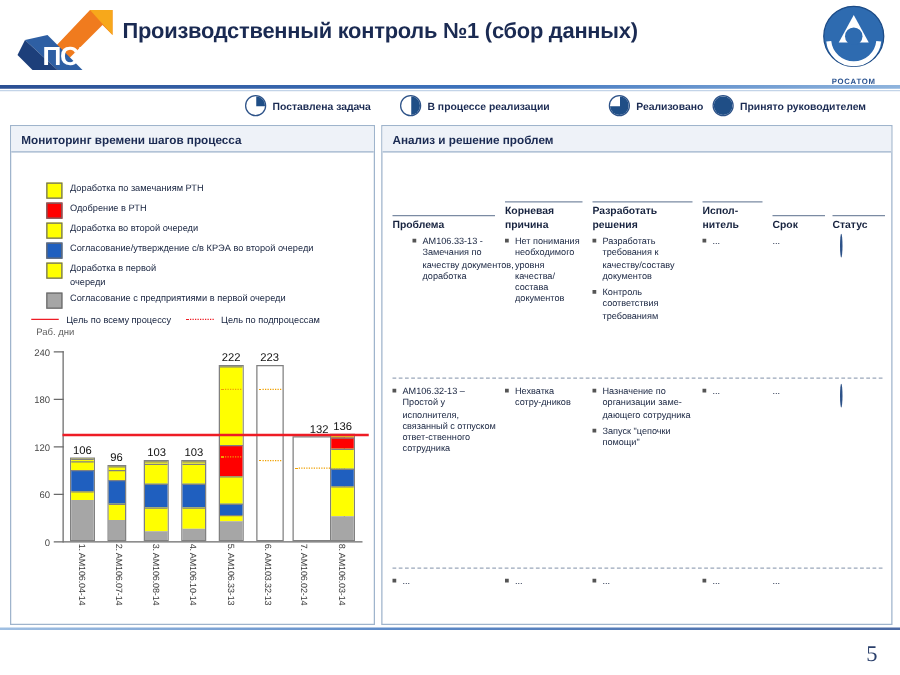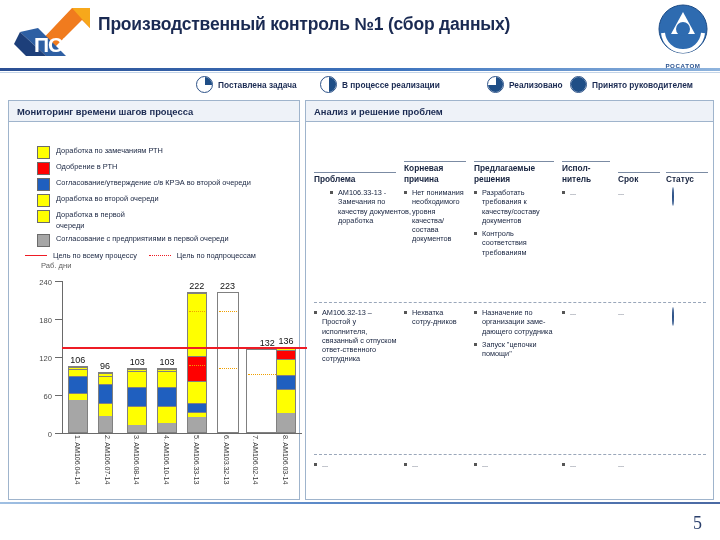--- a/index.html
+++ b/index.html
@@ -135,21 +135,21 @@
   }
   .cl-target {
     display: flex; align-items: center; gap: 6px;
     padding-left: 6px; margin-top: 3px;
   }
   .line-solid { width: 22px; height: 0; border-top: 1.6px solid #ee1c25; flex:0 0 auto;}
   .line-dots  { width: 22px; height: 0; border-top: 1.8px dotted #ee1c25; flex:0 0 auto;}
 
   
   .chart-wrap {
-    position: absolute; left: 16px; top: 160px;
+    position: absolute; left: 4px; top: 160px;
     width: 284px; height: 232px;
   }
   .axis-unit {
     position: absolute; left: 16px; top: 0px;
     font-size: 7.6px; color: #5e5e5e;
   }
   .plot {
     position: absolute;
     left: 38px; top: 20px;
     width: 238px; height: 152px;
@@ -339,26 +339,26 @@
     <div class="chart-legend">
       <div class="cl-row">
         <span class="cl-swatch" style="background:#FFFF00"></span>
         <span class="cl-text">Доработка по замечаниям РТН</span>
       </div>
       <div class="cl-row">
         <span class="cl-swatch" style="background:#FF0000"></span>
         <span class="cl-text">Одобрение в РТН</span>
       </div>
       <div class="cl-row">
+        <span class="cl-swatch" style="background:#FFFF00"></span>
+        <span class="cl-text">Доработка во второй очереди</span>
+      </div>
+      <div class="cl-row">
         <span class="cl-swatch" style="background:#1F5FBF"></span>
         <span class="cl-text">Согласование/утверждение с/в КРЭА во второй очереди</span>
-      </div>
-      <div class="cl-row">
-        <span class="cl-swatch" style="background:#FFFF00"></span>
-        <span class="cl-text">Доработка во второй очереди</span>
       </div>
       <div class="cl-row">
         <span class="cl-swatch" style="background:#FFFF00"></span>
         <span class="cl-text" style="white-space:pre-line">Доработка в первой
 очереди</span>
       </div>
       <div class="cl-row">
         <span class="cl-swatch" style="background:#A6A6A6"></span>
         <span class="cl-text">Согласование с предприятиями в первой очереди</span>
       </div>
@@ -484,21 +484,21 @@
     </div>
   </div>
 
   <div class="panel" id="panel-right">
     <div class="panel-head">Анализ и решение проблем</div>
 
     <div class="tbl">
       <div class="thead">
         <div class="th" style="left:0px;   width:82px">Проблема</div>
         <div class="th" style="left:90px;  width:62px">Корневая причина</div>
-        <div class="th" style="left:160px; width:80px">Предлагаемые решения</div>
+        <div class="th" style="left:160px; width:80px">Разработать решения</div>
         <div class="th" style="left:248px; width:48px">Испол-нитель</div>
         <div class="th" style="left:304px; width:42px">Срок</div>
         <div class="th" style="left:352px; width:42px">Статус</div>
       </div>
 
       <div id="rows">
           <div class="trow" style="top: 66px;">
             <div class="td" style="left: 16px; width: 84px;">
               <div class="bul">AM106.33-13 - Замечания по качеству документов, доработка</div>
             </div>

